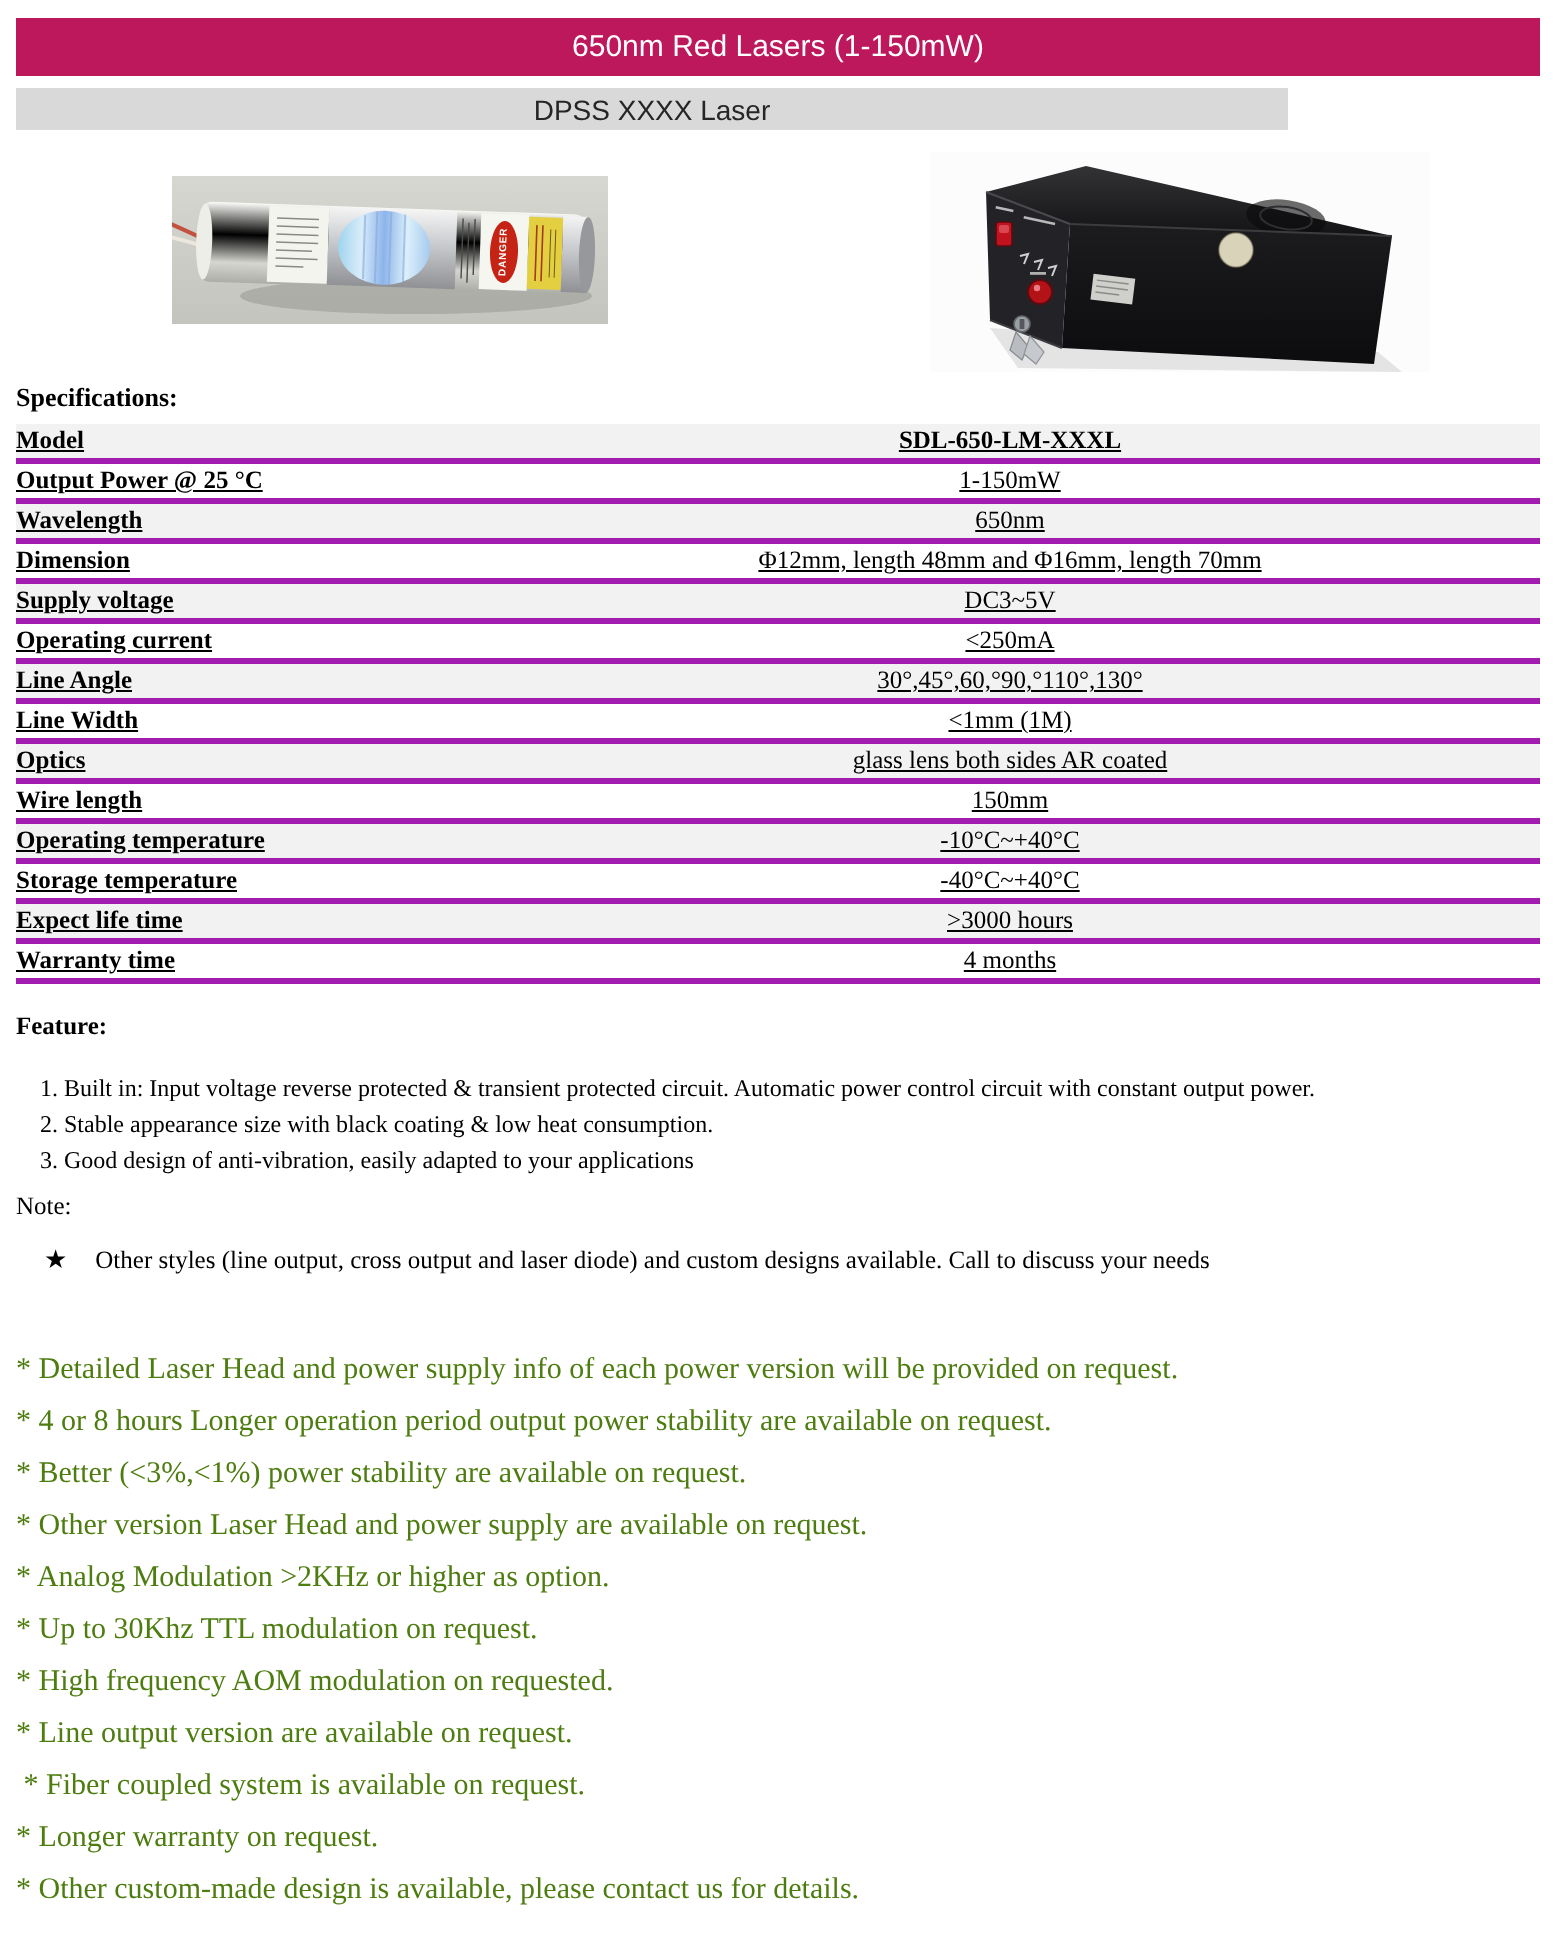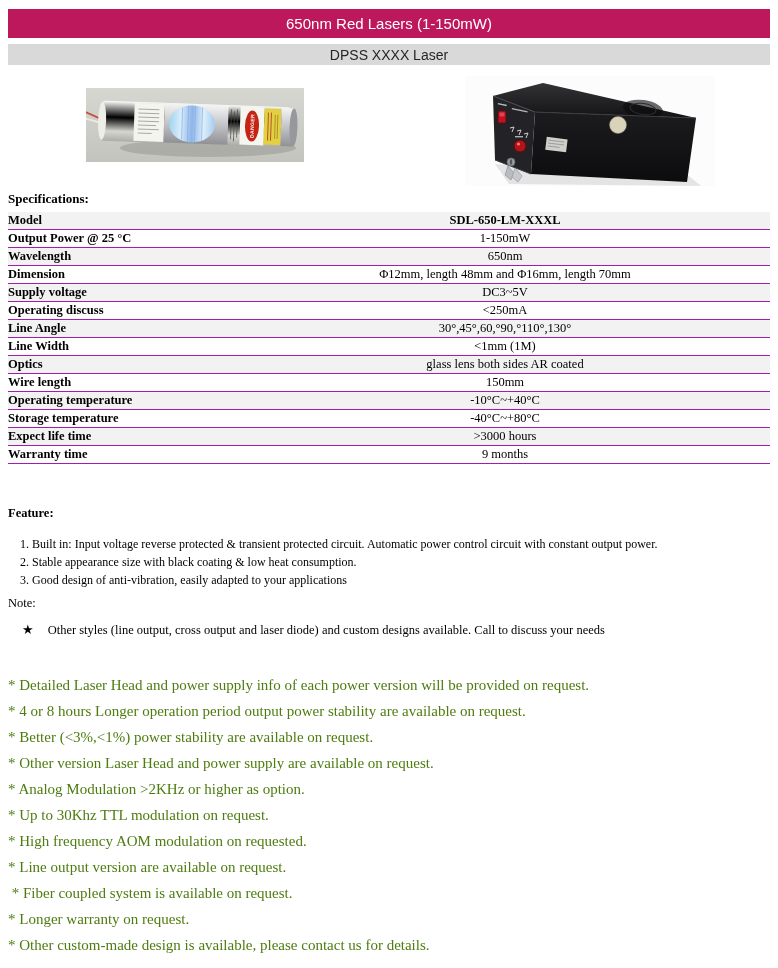--- a/index.html
+++ b/index.html
@@ -10,36 +10,36 @@
   }
   .abs{position:absolute;}
 
   
   .title-bar{
     left:8px;top:9px;width:762px;height:29px;
     display:flex;align-items:center;justify-content:center;
     color:#ffffff;font-family:"Liberation Sans", sans-serif;font-size:15px;
   }
   .subtitle-bar{
-    left:8px;top:44px;width:762px;height:21px;
+    left:8px;top:44px;width:636px;height:21px;
     display:flex;align-items:center;justify-content:center;
     color:#262626;font-family:"Liberation Sans", sans-serif;font-size:14px;
   }
 
   
   .laser-head-photo{left:86px;top:88px;width:218px;height:74px;}
   .power-supply-photo{left:465px;top:76px;width:250px;height:110px;}
 
   
   .spec-heading{left:8px;top:191px;font-size:13px;font-weight:bold;}
   table.specs{
     left:8px;top:212px;width:762px;border-collapse:collapse;
     font-size:12.5px;table-layout:fixed;
   }
-  table.specs td{height:17px;padding:0;border-bottom:1px solid #a21caf;overflow:hidden;white-space:nowrap;}
+  table.specs td{height:17px;padding:0;border-bottom:3px solid #a21caf;overflow:hidden;white-space:nowrap;text-decoration:underline;}
   table.specs tr:nth-child(odd){background:#f2f2f2;}
   td.spec-label{width:232px;font-weight:bold;padding-left:2px;}
   td.spec-value{text-align:center;}
 
   
   .feature-heading{left:8px;top:506px;font-size:12.5px;font-weight:bold;text-align:center;}
   .feature-list{left:20px;top:535px;font-size:12px;line-height:18px;width:740px;}
   .note-heading{left:8px;top:596px;font-size:12.5px;font-weight:normal;}
   .note-row{left:22px;top:622px;font-size:12.5px;display:flex;align-items:baseline;}
   .note-star{font-size:13px;margin-right:14px;}
@@ -217,21 +217,21 @@
         <td class="spec-label">Dimension</td>
         <td class="spec-value">Φ12mm, length 48mm and Φ16mm, length 70mm</td>
       </tr>
 
       <tr>
         <td class="spec-label">Supply voltage</td>
         <td class="spec-value">DC3~5V</td>
       </tr>
 
       <tr>
-        <td class="spec-label">Operating discuss</td>
+        <td class="spec-label">Operating current</td>
         <td class="spec-value">&lt;250mA</td>
       </tr>
 
       <tr>
         <td class="spec-label">Line Angle</td>
         <td class="spec-value">30°,45°,60,°90,°110°,130°</td>
       </tr>
 
       <tr>
         <td class="spec-label">Line Width</td>
@@ -248,31 +248,31 @@
         <td class="spec-value">150mm</td>
       </tr>
 
       <tr>
         <td class="spec-label">Operating temperature</td>
         <td class="spec-value">-10°C~+40°C</td>
       </tr>
 
       <tr>
         <td class="spec-label">Storage temperature</td>
-        <td class="spec-value">-40°C~+80°C</td>
+        <td class="spec-value">-40°C~+40°C</td>
       </tr>
 
       <tr>
         <td class="spec-label">Expect life time</td>
         <td class="spec-value">&gt;3000 hours</td>
       </tr>
 
       <tr>
         <td class="spec-label">Warranty time</td>
-        <td class="spec-value">9 months</td>
+        <td class="spec-value">4 months</td>
       </tr>
     </tbody>
 </table>
 
 <div class="abs feature-heading">Feature:</div>
 <div class="abs feature-list">
 
     <div class="feature-item">1. Built in: Input voltage reverse protected &amp; transient protected circuit. Automatic power control circuit with constant output power.</div>
 
     <div class="feature-item">2. Stable appearance size with black coating &amp; low heat consumption.</div>

